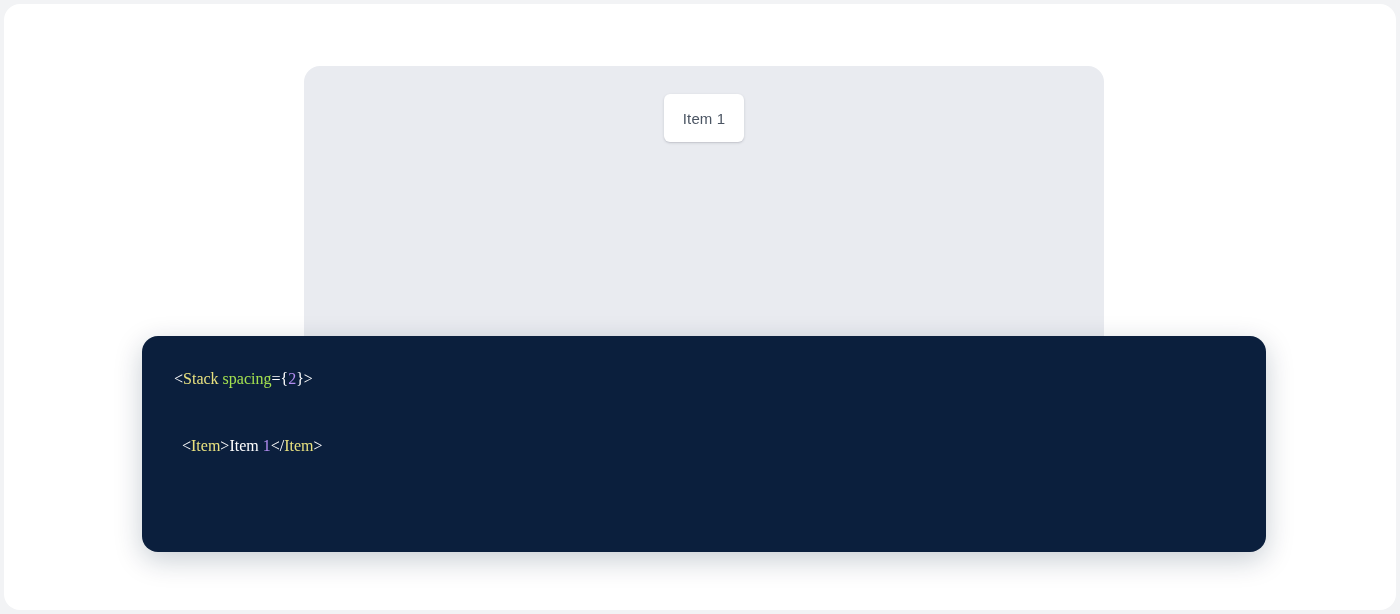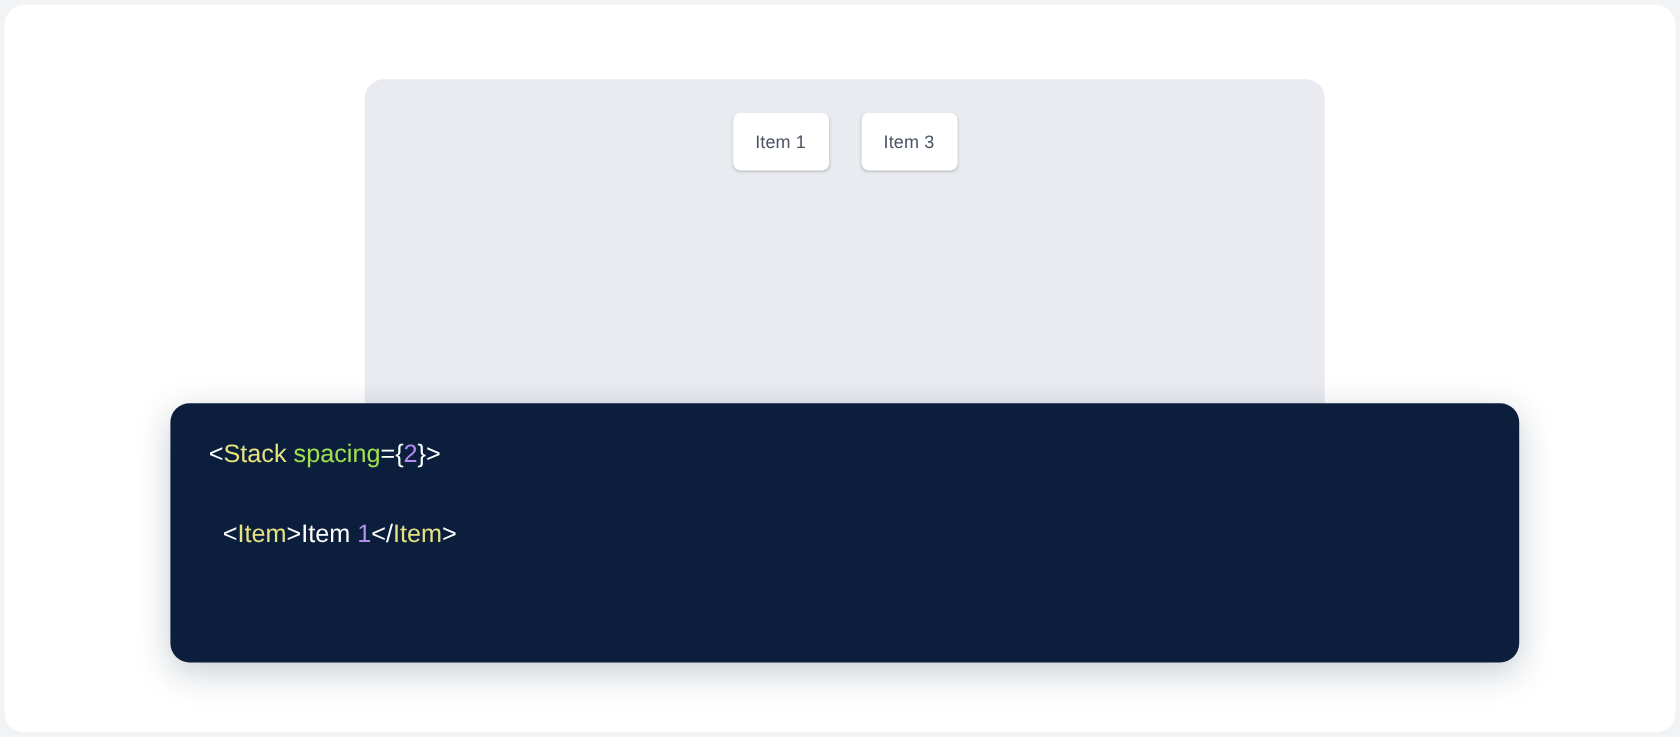--- a/index.html
+++ b/index.html
@@ -37,23 +37,23 @@
     background: #e9ebf0;
     border-radius: 16px;
     display: flex;
     flex-direction: column;
     align-items: center;
     padding-top: 28px;
   }
 
   .stack {
     display: flex;
-    flex-direction: row;
+    flex-direction: column;
     align-items: center;
-    gap: 27px;
+    gap: 17px;
   }
 
   .stack-item {
     width: 80px;
     height: 48px;
     background: #ffffff;
     border-radius: 6px;
     box-shadow: 0 1px 3px rgba(16, 24, 40, 0.14),
                 0 1px 1px rgba(16, 24, 40, 0.06);
     display: flex;
@@ -73,22 +73,22 @@
     width: 1124px;
     height: 216px;
     background: #0b1f3d;
     border-radius: 16px;
     padding: 26px 32px;
     box-shadow: 0 8px 28px rgba(11, 31, 61, 0.22);
     overflow: hidden;
   }
 
   .code-block {
-    font-family: Liberation Sans, sans-serif;
-    font-size: 21px;
+    font-family: Liberation Serif, serif;
+    font-size: 16px;
     line-height: 33.6px;
     white-space: pre;
     color: #ffffff;
   }
 
   .code-line { display: block; }
 
   
   .tok-punct  { color: #ffffff; }
   .tok-tag    { color: #e8e17f; }
@@ -99,23 +99,20 @@
 </head>
 <body>
 
 <div class="page-card">
 
   <div class="preview-panel">
     <div class="stack" id="stack-container">
         <div class="stack-item">
           <span>Item 1</span>
         </div>
-        <div class="stack-item">
-          <span>Item 3</span>
-        </div>
       </div>
   </div>
 
   <div class="code-panel">
     <pre class="code-block" id="code-block"><span class="code-line"><span class="tok-punct">&lt;</span><span class="tok-tag">Stack</span><span class="tok-punct"> </span><span class="tok-attr">spacing</span><span class="tok-punct">={</span><span class="tok-number">2</span><span class="tok-punct">}&gt;</span></span>
 <span class="code-line"><span class="tok-punct">  &lt;</span><span class="tok-tag">Item</span><span class="tok-punct">&gt;</span><span class="tok-text">Item </span><span class="tok-number">1</span><span class="tok-punct">&lt;/</span><span class="tok-tag">Item</span><span class="tok-punct">&gt;</span></span>
 
 </pre>
   </div>
 

